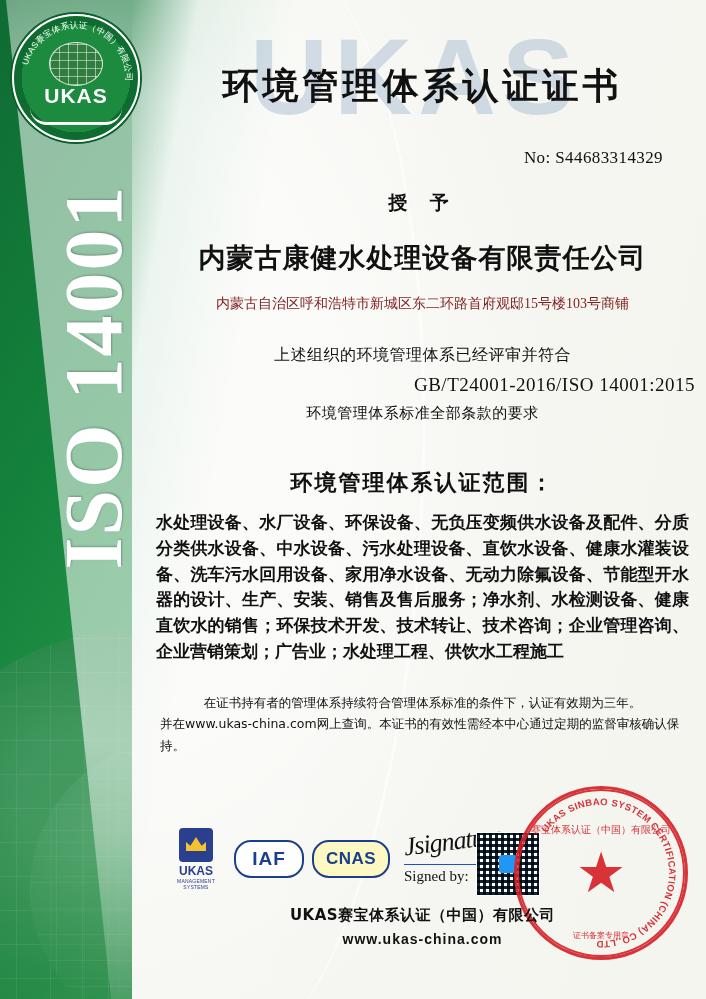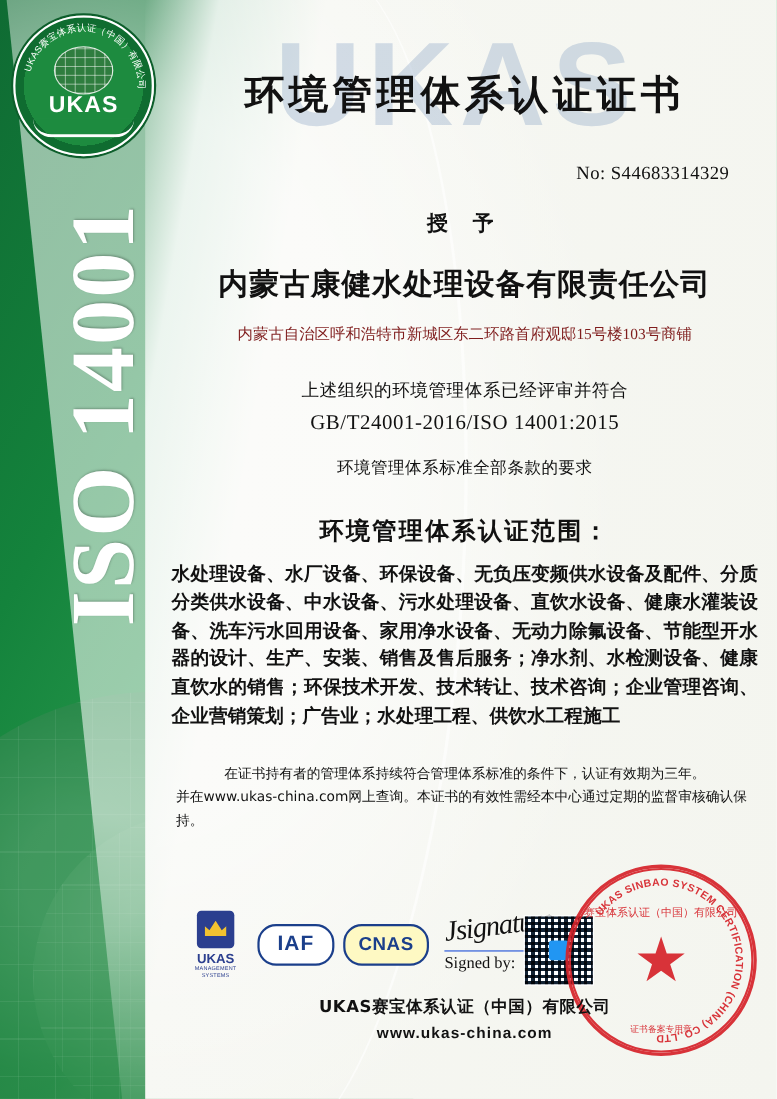--- a/index.html
+++ b/index.html
@@ -246,21 +246,22 @@
     font-family: "DejaVu Sans", sans-serif;
     font-weight: normal;
     font-size: 16px;
     letter-spacing: .5px;
     margin-bottom: 8px;
   }
   .statement .l2 {
     font-family: "Liberation Serif", serif;
     font-size: 19px;
     letter-spacing: .5px;
-    margin-bottom: 20px;
+    margin-bottom: 8px;
+    text-align: right;
   }
   .statement .l3 {
     font-family: "DejaVu Sans", sans-serif;
     font-size: 15px;
     letter-spacing: .5px;
   }
   .scope-title {
     position: absolute;
     left: 0;
     top: 468px;

